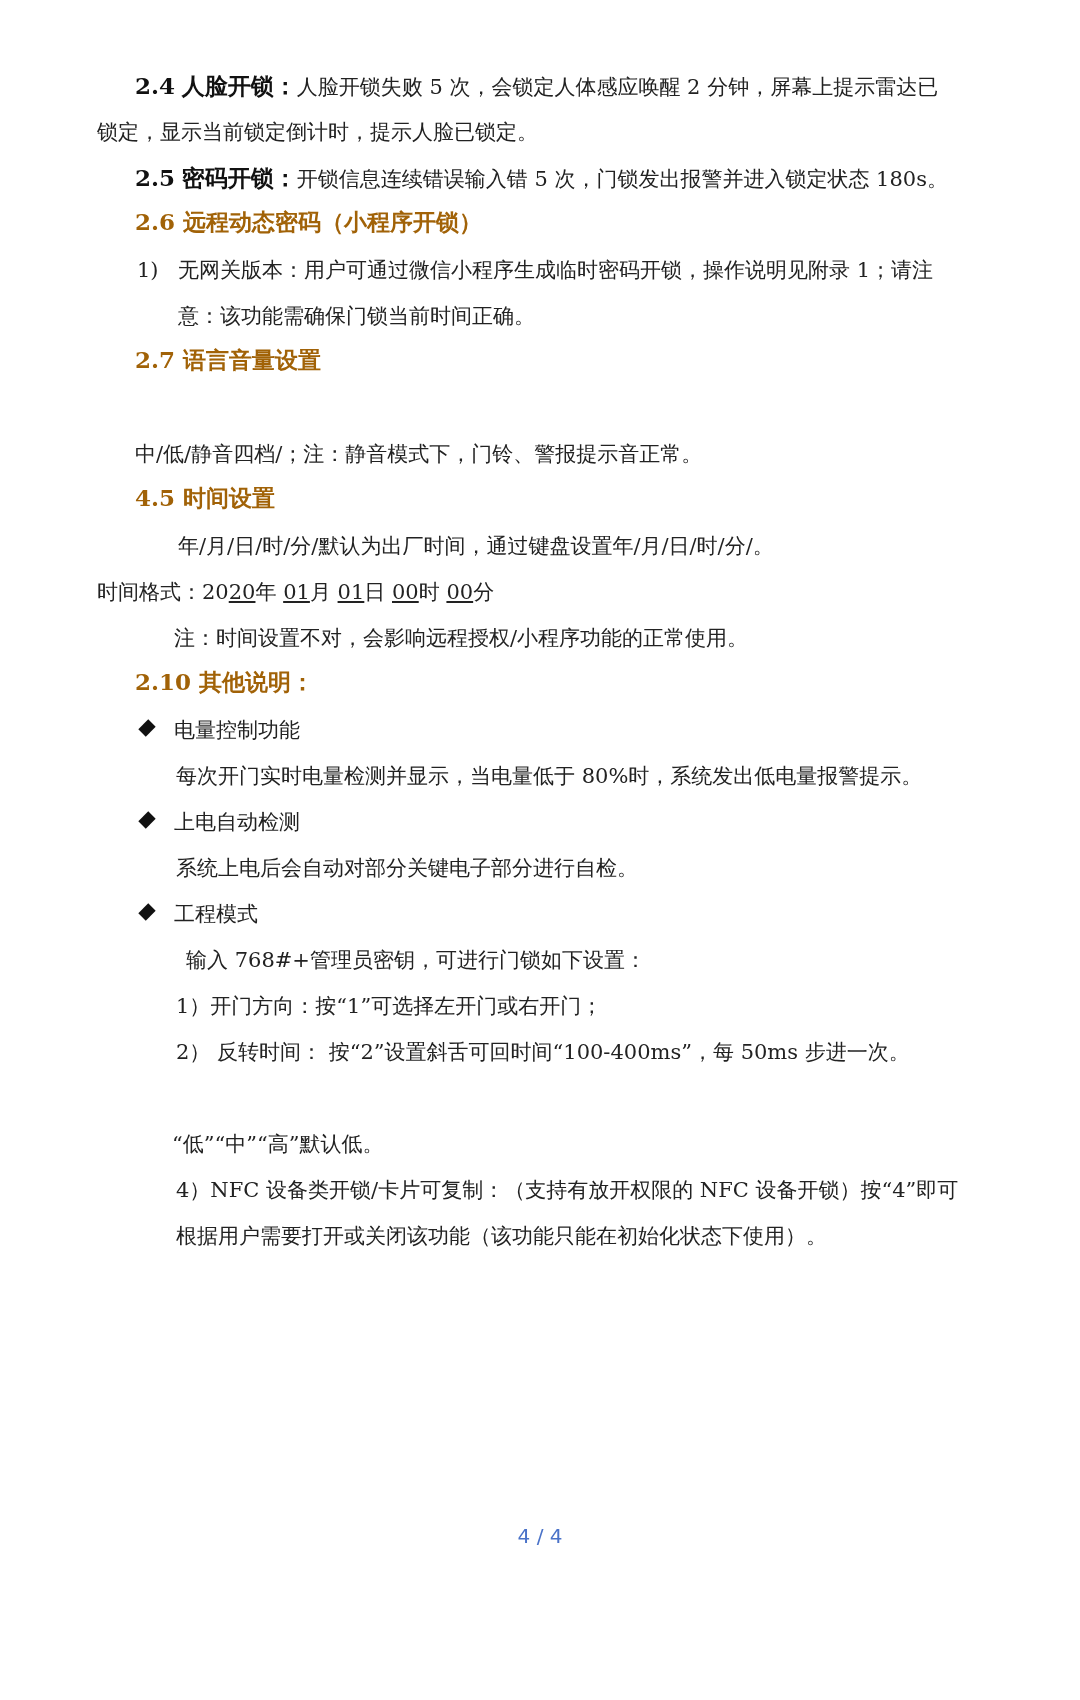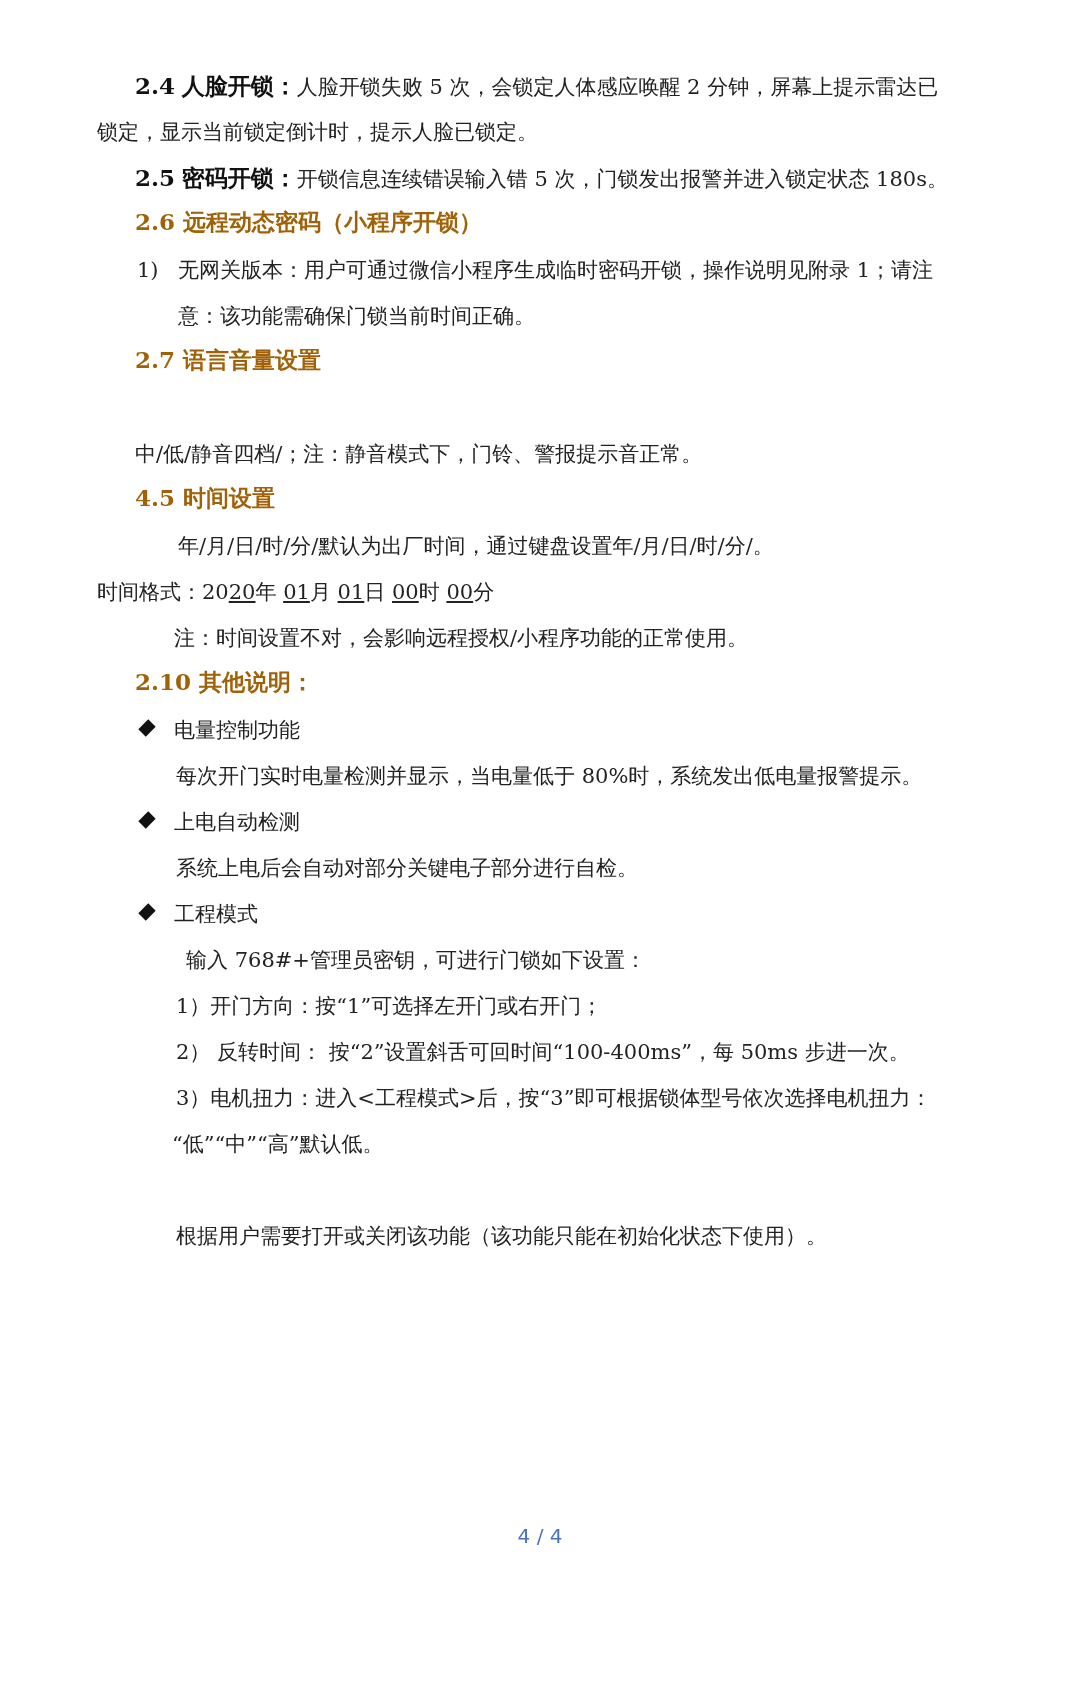--- a/index.html
+++ b/index.html
@@ -108,18 +108,18 @@
   </div>
   <div class="line" style="left:176px; top:854px;">系统上电后会自动对部分关键电子部分进行自检。</div>
 
   <div class="line" style="left:138px; top:900px;">
     <span class="bullet"></span><span>工程模式</span>
   </div>
   <div class="line" style="left:186px; top:946px;">输入 768#+管理员密钥，可进行门锁如下设置：</div>
 
   <div class="line" style="left:176px; top:992px;">1）开门方向：按“1”可选择左开门或右开门；</div>
   <div class="line" style="left:176px; top:1038px;">2） 反转时间： 按“2”设置斜舌可回时间“100-400ms”，每 50ms 步进一次。</div>
-  <div class="line" style="left:176px; top:1084px;">3）电机扭力：进入&lt;工程模式&gt;后，按“3”即可根据锁体型号依次选择电机扭力：</div>
   <div class="line" style="left:172px; top:1130px;">“低”“中”“高”默认低。</div>
+  <div class="line" style="left:176px; top:1176px;">4）NFC 设备类开锁/卡片可复制：（支持有放开权限的 NFC 设备开锁）按“4”即可</div>
   <div class="line" style="left:176px; top:1222px;">根据用户需要打开或关闭该功能（该功能只能在初始化状态下使用）。</div>
 
   <div class="page-number">4 / 4</div>
 </div>
 
 </body></html>

